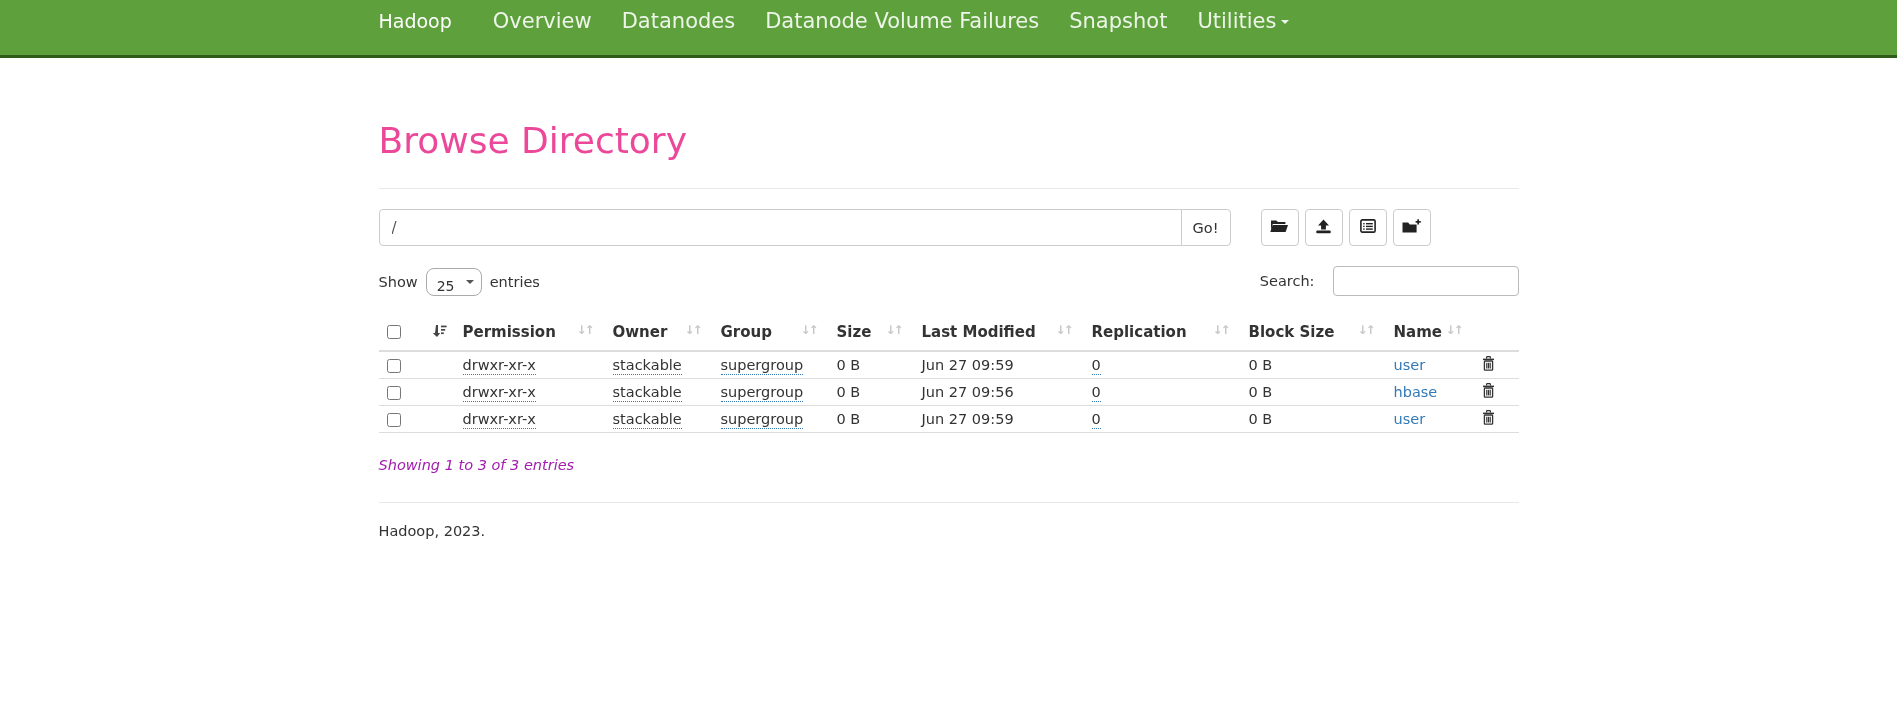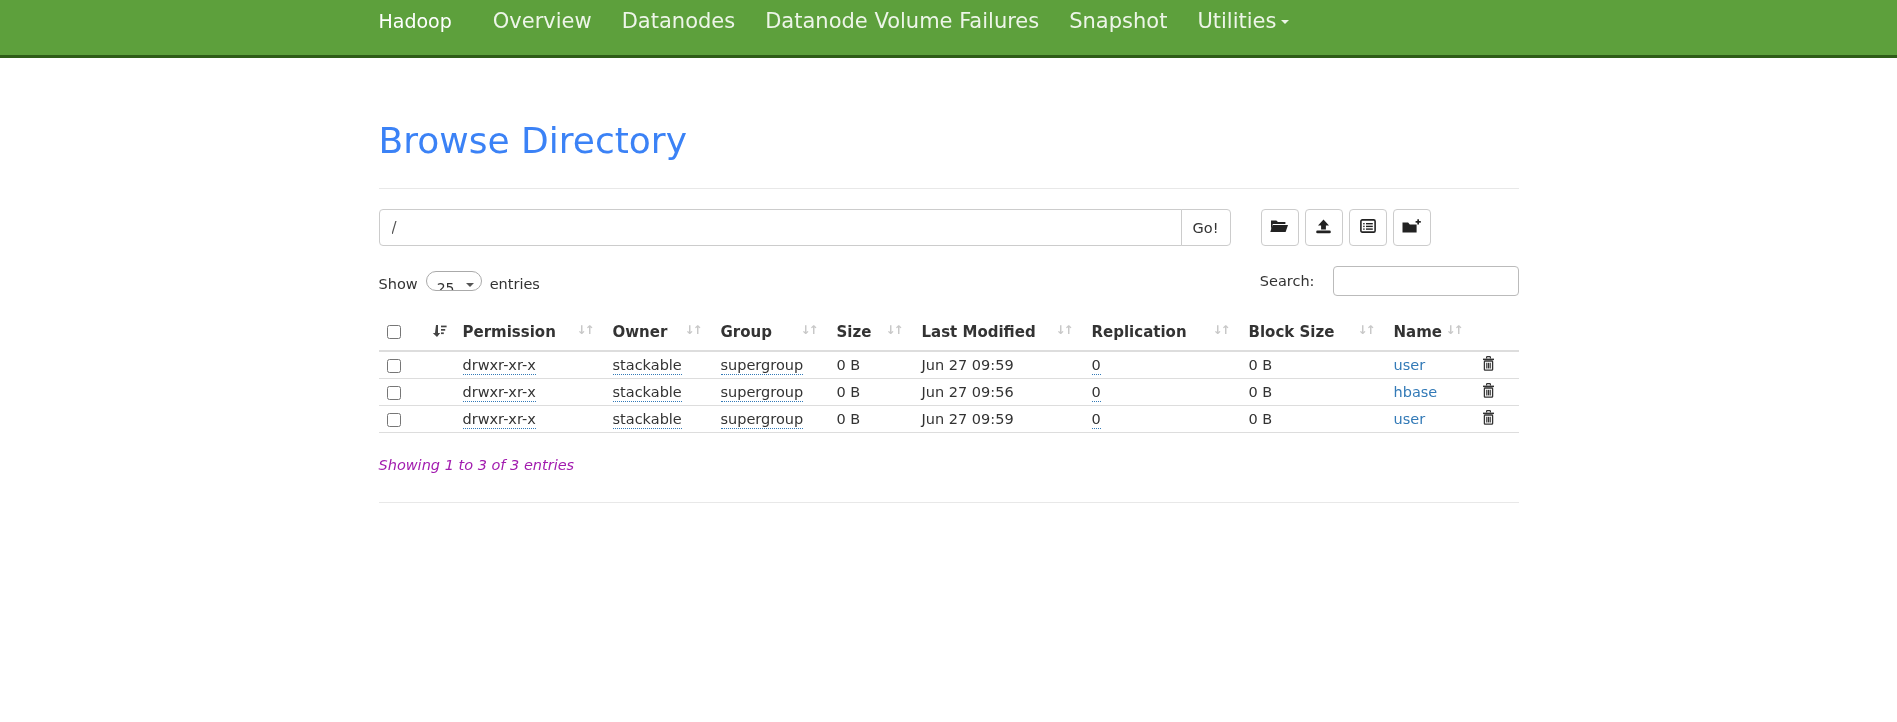--- a/index.html
+++ b/index.html
@@ -14,43 +14,43 @@
   
   .navbar { height:58px; background:#5da03c; border-bottom:3px solid #2e5c18; }
   .navbar .container { display:flex; align-items:center; height:42px; }
   .brand { color:#fff; font-size:19px; margin-right:26px; text-decoration:none; cursor:pointer; }
   .nav { display:flex; list-style:none; margin:0; padding:0; }
   .nav li a { display:block; color:#edf5e8; font-size:21px; line-height:42px; padding:16px 15px; text-decoration:none; cursor:pointer; }
   .caret { display:inline-block; width:0; height:0; margin-left:5px; vertical-align:middle;
     border-top:4px solid #edf5e8; border-right:4px solid transparent; border-left:4px solid transparent; }
 
   
-  h1.page-title { font-size:36px; font-weight:500; margin:62px 0 0 0; color:#3b82f6; letter-spacing:0; }
+  h1.page-title { font-size:36px; font-weight:500; margin:62px 0 0 0; color:#ec4899; letter-spacing:0; }
   hr.rule { border:0; border-top:1px solid #e8e8e8; margin:27px 0 20px 0; }
 
   
   .path-row { display:flex; align-items:flex-start; }
   .input-group { display:flex; width:852px; }
   .path-input { flex:1; height:37px; padding:6px 12px; font-size:15px; color:#555;
     border:1px solid #ccc; border-radius:4px 0 0 4px; outline:none;
     font-family:"DejaVu Sans","Liberation Sans",sans-serif; }
   .go-btn { width:50px; height:37px; margin-left:-1px; background:#fff; border:1px solid #ccc;
     border-radius:0 4px 4px 0; font-size:14.5px; color:#333; cursor:pointer;
     font-family:"DejaVu Sans","Liberation Sans",sans-serif; }
   .icon-btn-group { display:flex; margin-left:30px; }
   .icon-btn { width:38px; height:37px; margin-right:6px; background:#fff; border:1px solid #ccc;
     border-radius:4px; display:flex; align-items:center; justify-content:center; cursor:pointer; padding:0; }
   .icon-btn:last-child { margin-right:0; }
 
   
   .meta-row { margin-top:20px; display:flex; justify-content:space-between; align-items:flex-end; }
   .length-ctl { display:flex; align-items:center; gap:8px; }
   .select-wrap { position:relative; display:inline-block; }
-  .select-wrap select { appearance:none; -webkit-appearance:none; width:56px; height:20px;
-    border:1px solid #aaa; border-radius:14px; background:#fff; padding:8px 18px 0 10px;
+  .select-wrap select { appearance:none; -webkit-appearance:none; width:56px; height:28px;
+    border:1px solid #aaa; border-radius:8px; background:#fff; padding:8px 18px 0 10px;
     font-size:14px; color:#333; font-family:"DejaVu Sans","Liberation Sans",sans-serif; }
   .select-wrap:after { content:""; position:absolute; right:8px; top:12px; width:0; height:0;
     border-top:4px solid #555; border-left:4px solid transparent; border-right:4px solid transparent; pointer-events:none; }
   .search-ctl { display:flex; align-items:center; gap:18px; }
   .search-input { width:186px; height:30px; border:1px solid #bbb; border-radius:4px; padding:4px 8px;
     font-size:14px; outline:none; }
 
   
   table.explorer { width:100%; border-collapse:collapse; margin-top:18px; }
   table.explorer th { text-align:left; font-weight:bold; font-size:15px; padding:8px 8px 9px 8px;
@@ -267,13 +267,14 @@
                 </svg></span></button></td>
       </tr>
     </tbody>
   </table>
 
   <div class="foot-row">
     <div class="dt-info">Showing 1 to 3 of 3 entries</div>
   </div>
 
   <hr class="rule2">
+  <p class="footer-note">Hadoop, 2023.</p>
 </div>
 
 </body></html>

